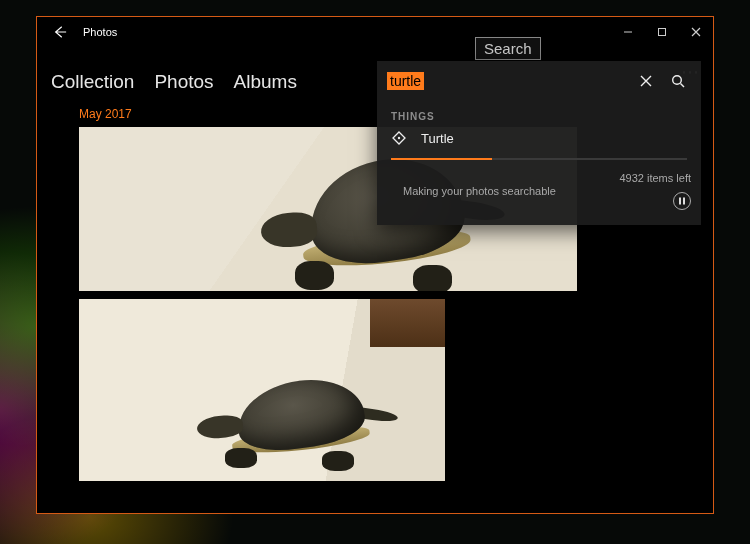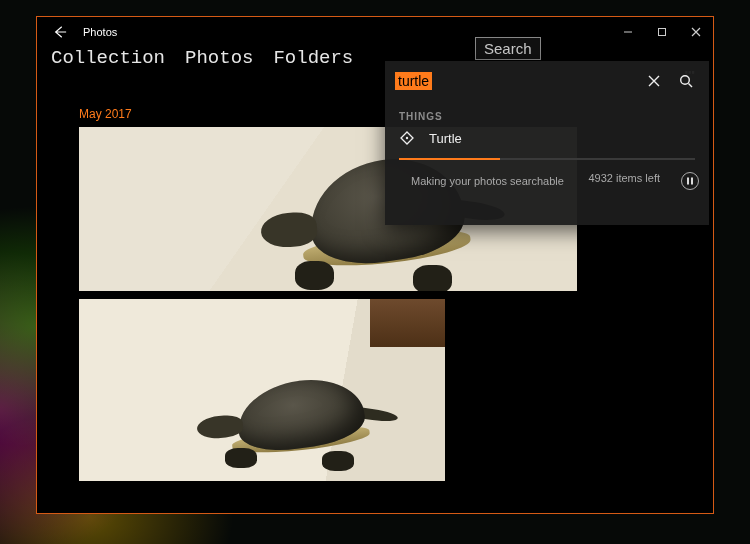--- a/index.html
+++ b/index.html
@@ -29,22 +29,22 @@
   .search-tip {
     position: absolute; left: 438px; top: 20px;
     border: 1px solid #888; background: #111; color: #ccc;
     font-size: 15px; padding: 2px 8px;
   }
   .wincontrols { position: absolute; right: 0; top: 0; display: flex; }
   .winbtn { width: 34px; height: 30px; display: flex; align-items: center; justify-content: center; color: #ccc;}
   .winbtn svg { width: 10px; height: 10px; }
 
   .navrow {
-    height: 46px; display: flex; align-items: flex-start; padding-left: 14px; gap: 20px;
-    color: #ddd; font-size: 19px; font-weight: 300; position: relative; font-family: Liberation Mono, monospace;
+    height: 46px; display: flex; align-items: flex-end; padding-left: 14px; gap: 20px;
+    color: #ddd; font-size: 19px; font-weight: 300; position: relative;
   }
   .tab { color: #e6e6e6; }
   .more { position: absolute; right: 8px; top: 10px; width: 30px; height: 30px;
           display:flex; align-items:center; justify-content:center; color:#eee; font-size:18px;}
 
   .content { position: absolute; left: 0; right: 0; top: 76px; bottom: 0; overflow: hidden; }
   .grouplabel { color: #ff7b1b; font-size: 12px; margin: 14px 0 6px 42px; }
 
   .thumb { margin-left: 42px; background:#ddd; position:relative; overflow:hidden; }
   .thumb1 { width: 498px; height: 164px;
@@ -68,38 +68,38 @@
      background: linear-gradient(#c9b77a,#8d7a42); border-radius: 40% 40% 50% 50%;
      transform: rotate(-6deg);}
   .turtle .head { position:absolute; left:8%; top:55%; width:20%; height:16%;
      background: #383528; border-radius: 50% 40% 40% 50%; transform: rotate(-5deg);}
   .turtle .tail { position:absolute; right:5%; top:50%; width:22%; height:8%;
      background: #2e2c20; border-radius: 30% 70% 70% 30%; transform: rotate(8deg);}
   .turtle .leg { position:absolute; width:14%; height:14%; background:#222017; border-radius:40%;}
   .turtle .leg.a{ left:20%; top:78%;} .turtle .leg.b{ left:62%; top:80%;}
 
   .search-panel {
-    position: absolute; left: 348px; top: 44px; width: 324px; height: 164px;
+    position: absolute; left: 340px; top: 44px; width: 324px; height: 164px;
     background: rgba(28,28,28,0.96); box-shadow: 0 6px 20px rgba(0,0,0,.6);
   }
   .search-input-row { height: 40px; display:flex; align-items:center; padding: 0 10px; gap:6px; }
   .search-term { background:#ff7b1b; color:#000; font-size:14px; padding:1px 3px; }
   .spacer { flex:1; }
   .sicon { width:26px; height:26px; display:flex; align-items:center; justify-content:center; color:#eee;}
   .sicon svg{ width:14px; height:14px; }
 
   .shdr { font-size:10px; letter-spacing:1px; color:#8d8d8d; padding: 10px 14px 6px; font-weight: bold; }
   .sitem { display:flex; align-items:center; gap:14px; padding: 2px 14px 10px; font-size:13px; color:#eee;}
   .sitem svg{ width:16px; height:16px; }
 
   .prog { height:2px; background:#3a3a3a; margin: 2px 14px 0; position:relative;}
   .prog .fill{ position:absolute; left:0; top:0; height:100%; width:34%; background:#ff7b1b;}
   .statrow{ display:flex; align-items:center; justify-content:space-between;
             padding: 12px 10px 0 26px; font-size:11px; color:#a9a9a9;}
-  .statrow .right{ display:flex; align-items:flex-start; gap:21px;}
+  .statrow .right{ display:flex; align-items:flex-end; gap:8px;flex-direction:column;}
   .pausebtn{ width:18px; height:18px; border:1px solid #aaa; border-radius:50%;
              display:flex; align-items:center; justify-content:center; color:#ddd;}
   .pausebtn svg{ width:8px; height:8px;}
 </style>
 </head>
 <body>
 
 <div class="window">
 
   <div class="titlebar">
@@ -127,21 +127,21 @@
         <svg viewBox="0 0 10 10">
             <path d="M1 1 L9 9 M9 1 L1 9" stroke="#ccc" stroke-width="1.2"></path>
           </svg>
       </div>
     </div>
   </div>
 
   <div class="navrow">
     <div class="tab">Collection</div>
     <div class="tab">Photos</div>
-    <div class="tab">Folders</div>
+    <div class="tab">Albums</div>
     <div class="more">
       <span>⋯</span>
     </div>
   </div>
 
   <div class="content">
     <div class="grouplabel">May 2017</div>
 
     <div class="thumb thumb1">
       <div class="turtle">

